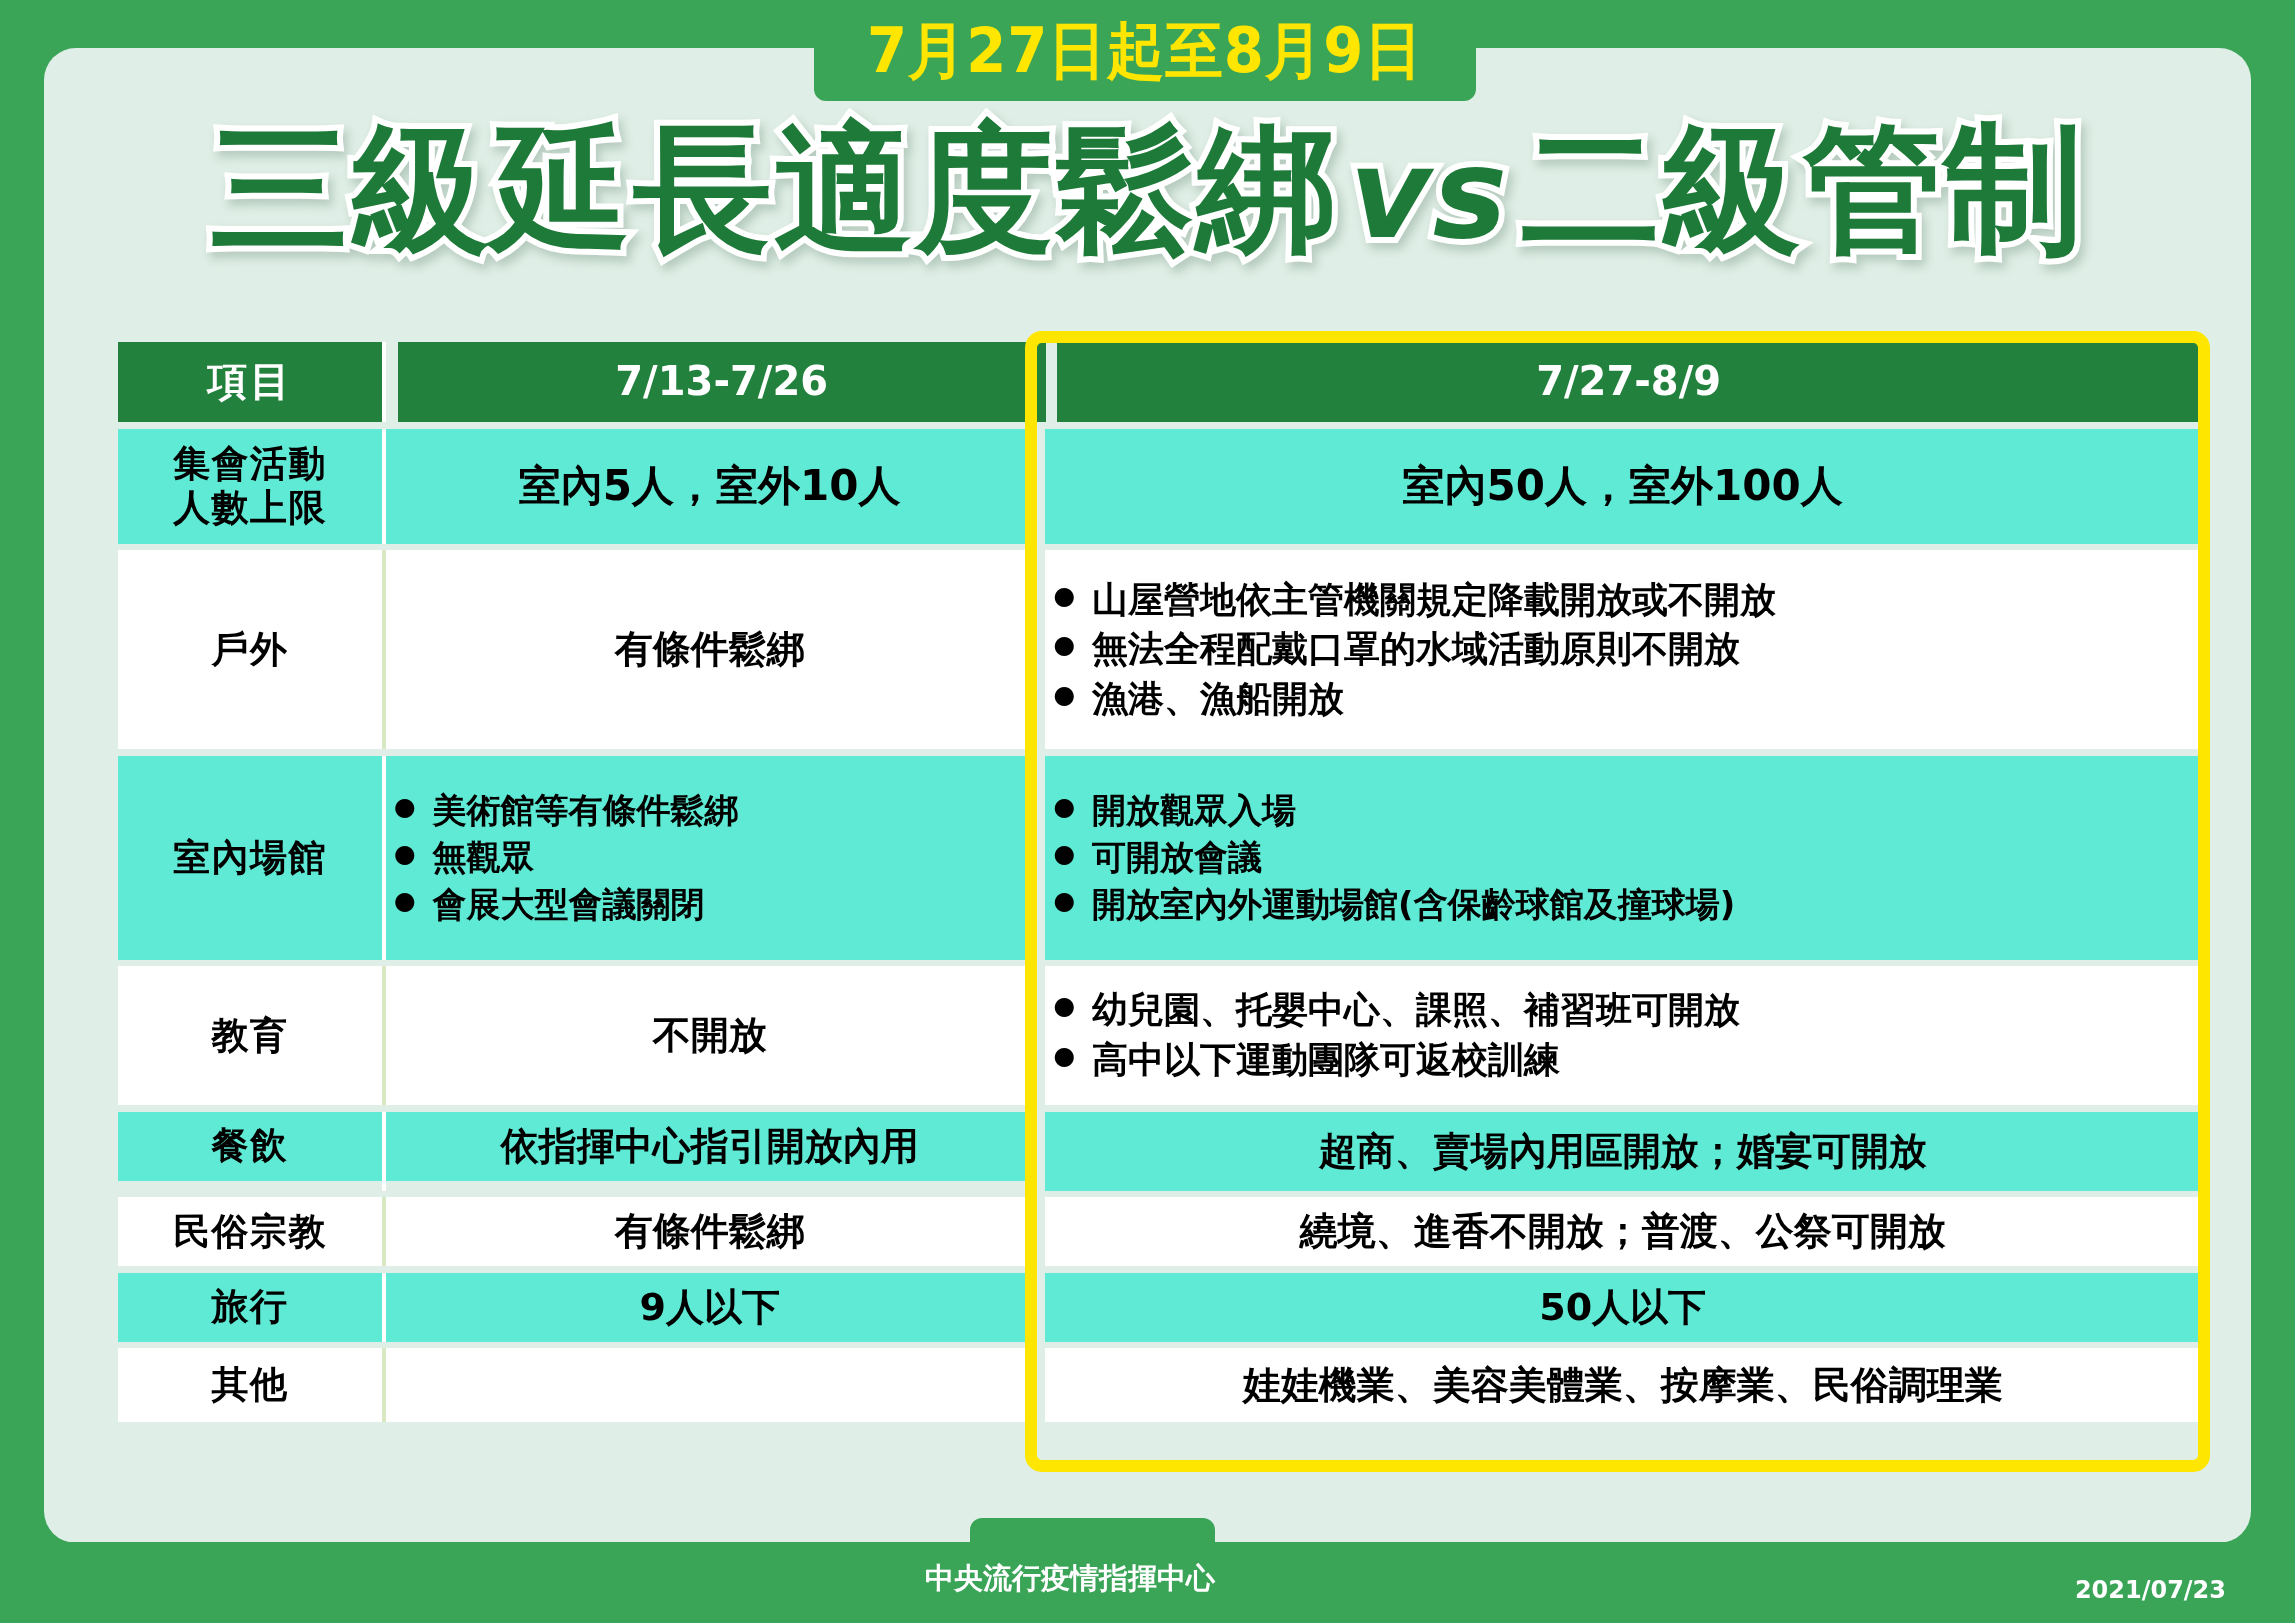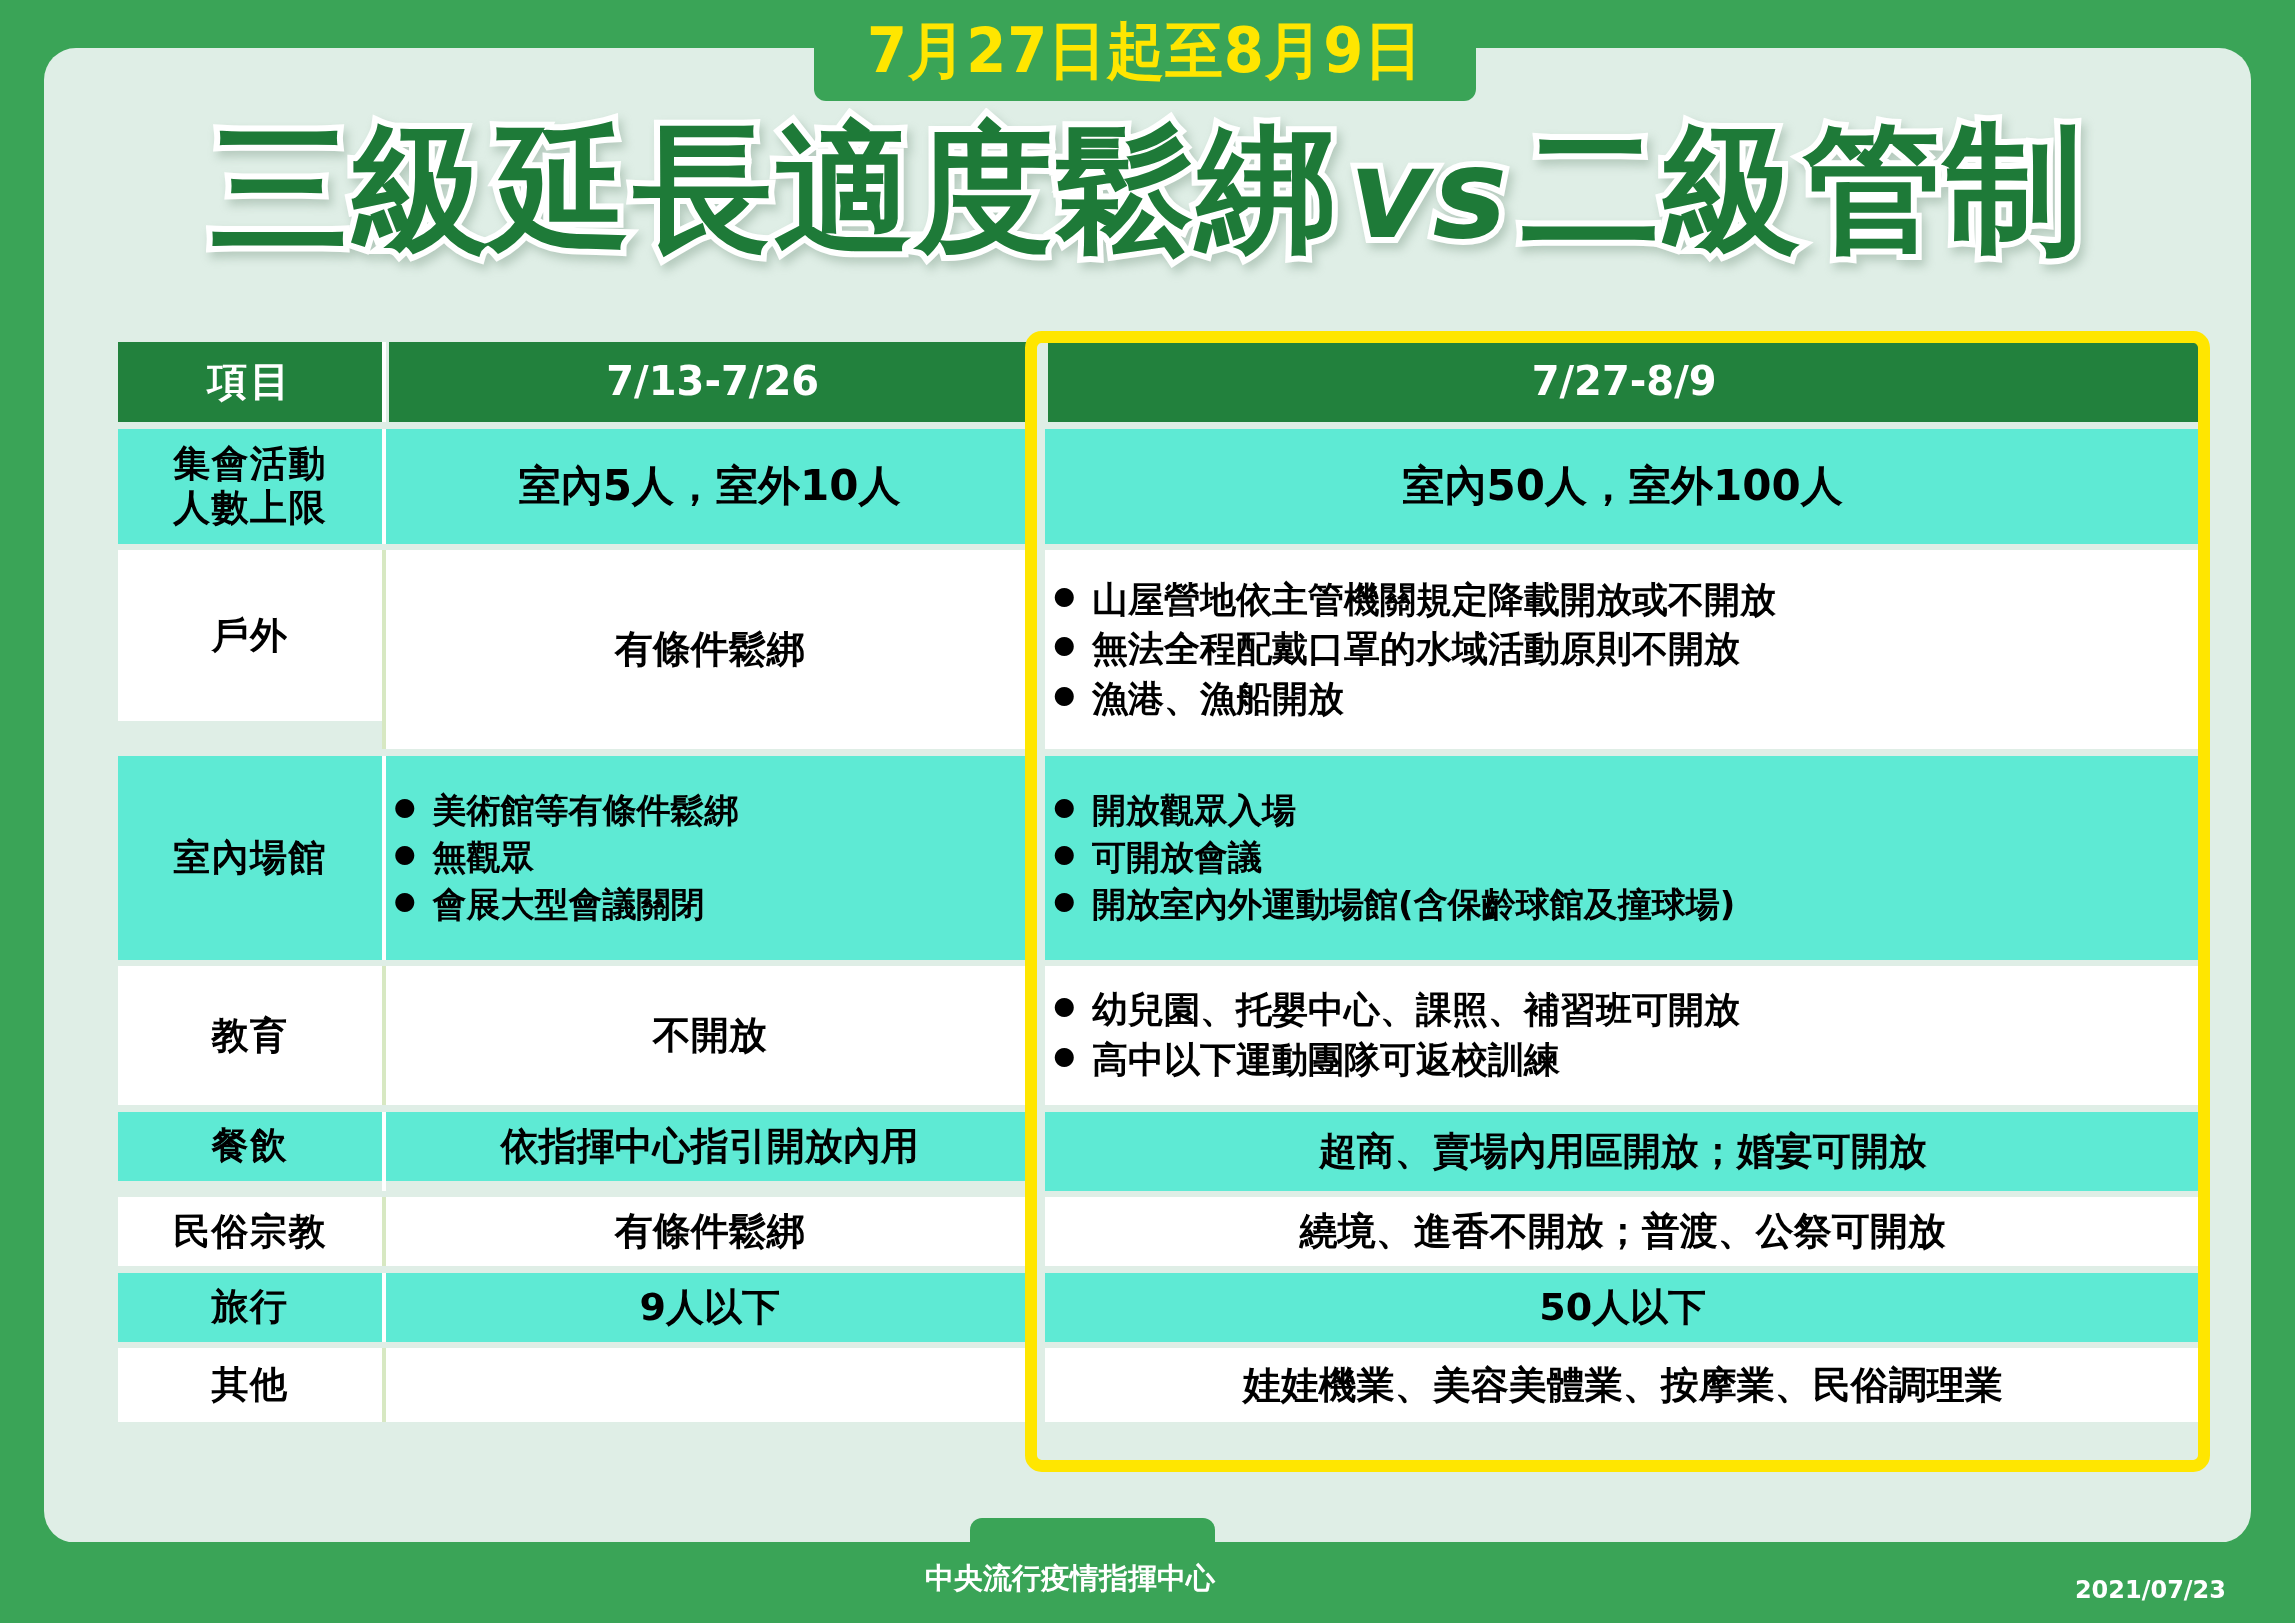--- a/index.html
+++ b/index.html
@@ -90,21 +90,21 @@
 
   
   .hdr .cell{
     background:#22813d;
     color:#ffffff;
     font-size:40px;
     height:80px;
     padding:0 10px;
   }
   .hdr .c-item .cell-inner{letter-spacing:2.8px;}
-  .hdr .c-old{ margin-left:3px; }
+  .hdr .c-old{ margin-left:12px; }
 
   
   .band-green .cell{ background:#5eead4; }
   .band-white .cell{ background:#ffffff; }
 
   .rowsep{ height:6.5px; width:100%; }
 
   .label{ font-size:37px; letter-spacing:1.4px; }
   .val  { font-size:38px; }
   .val-lg{ font-size:42px; }
@@ -237,21 +237,21 @@
       <div class="c-new">
           <div class="cell" style="height:115px">
             <span class="val-lg">室內50人，室外100人</span>
           </div>
         </div>
     </div>
     <div class="rowsep"></div>
 
     <div class="row band-white">
       <div class="c-item">
-          <div class="cell" style="height:171px">
+          <div class="cell" style="height:199px">
             <span class="label">戶外</span>
           </div>
         </div>
       <div class="divider"></div>
       <div class="c-old">
           <div class="cell" style="height:199px">
             <span class="val">有條件鬆綁</span>
           </div>
         </div>
       <div class="c-gap"></div>

